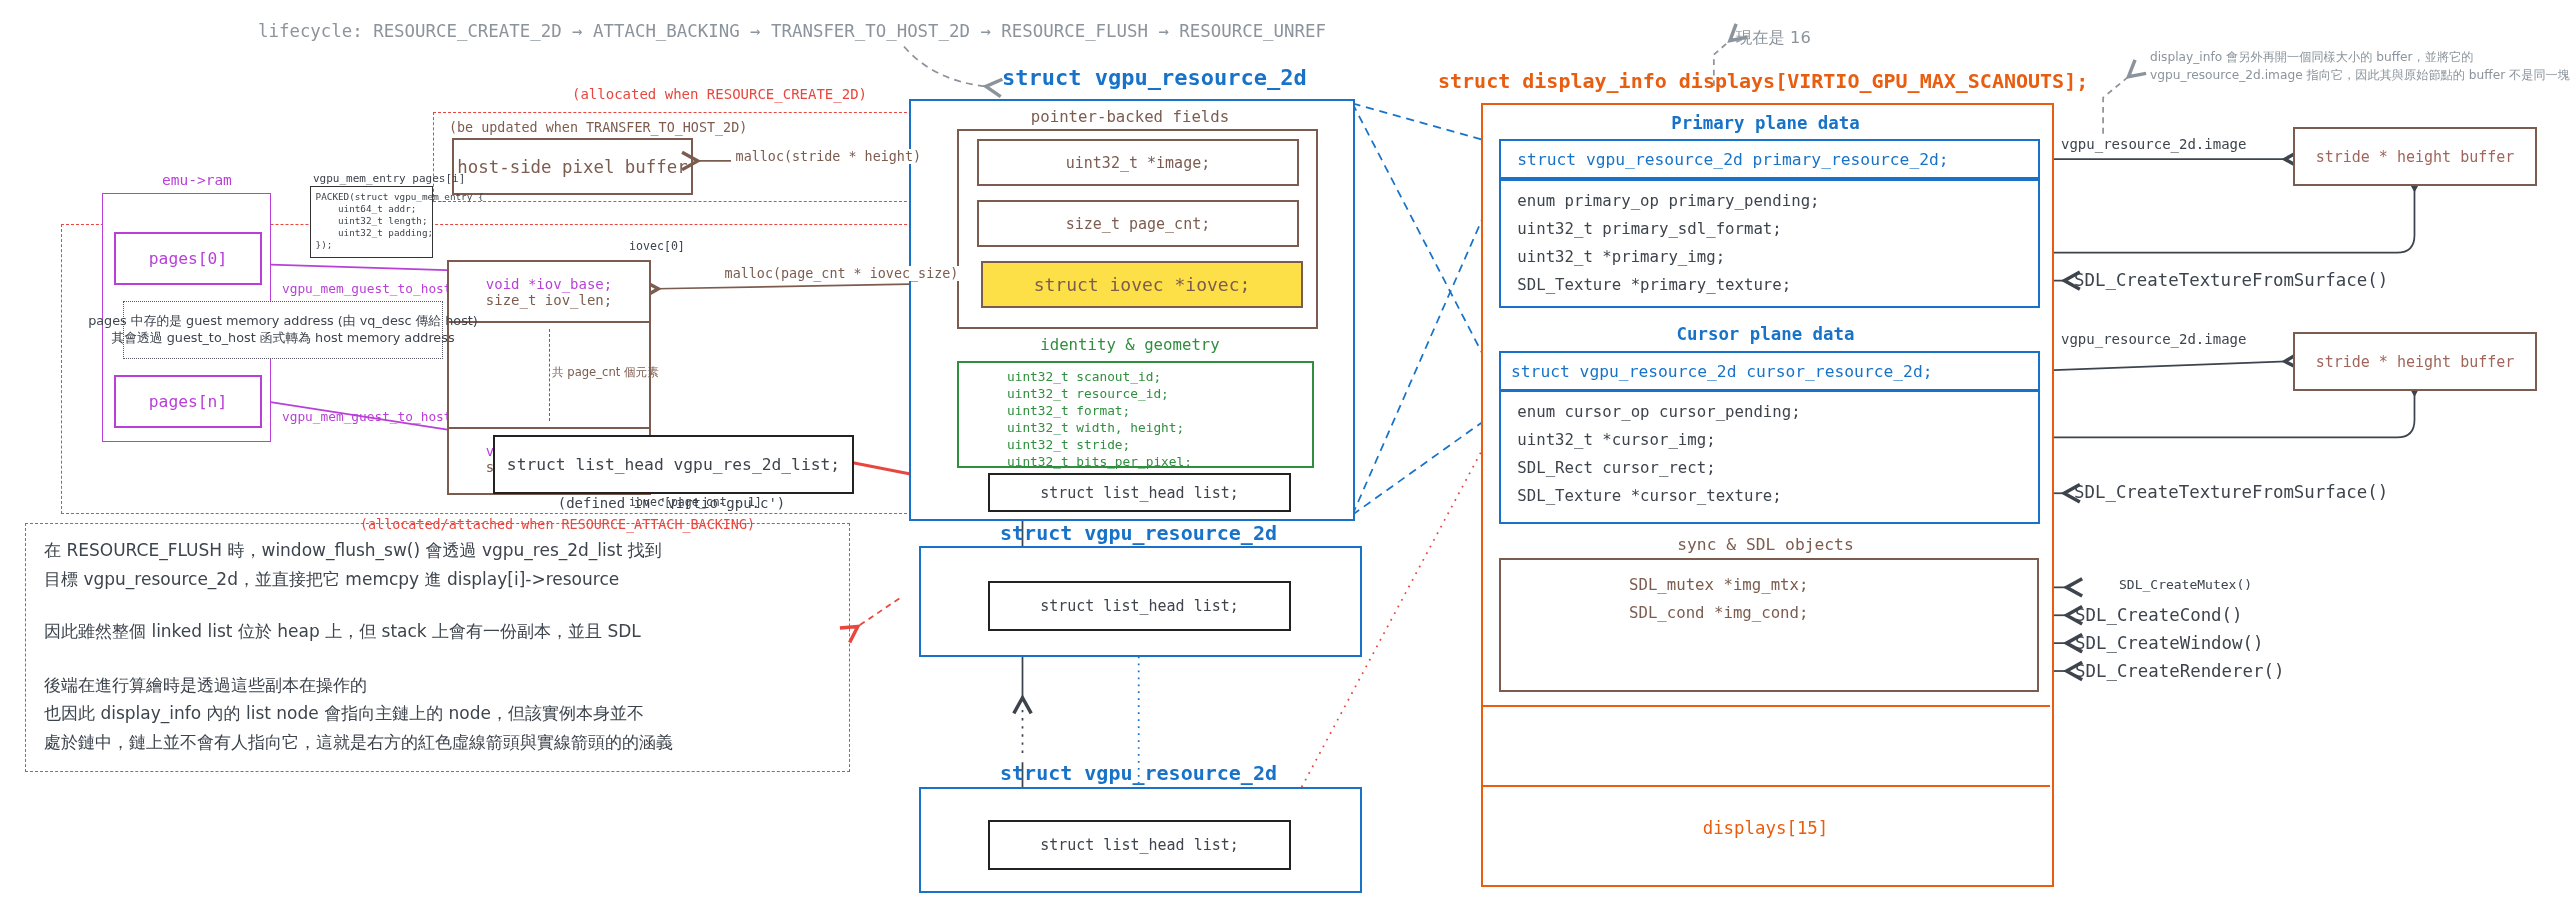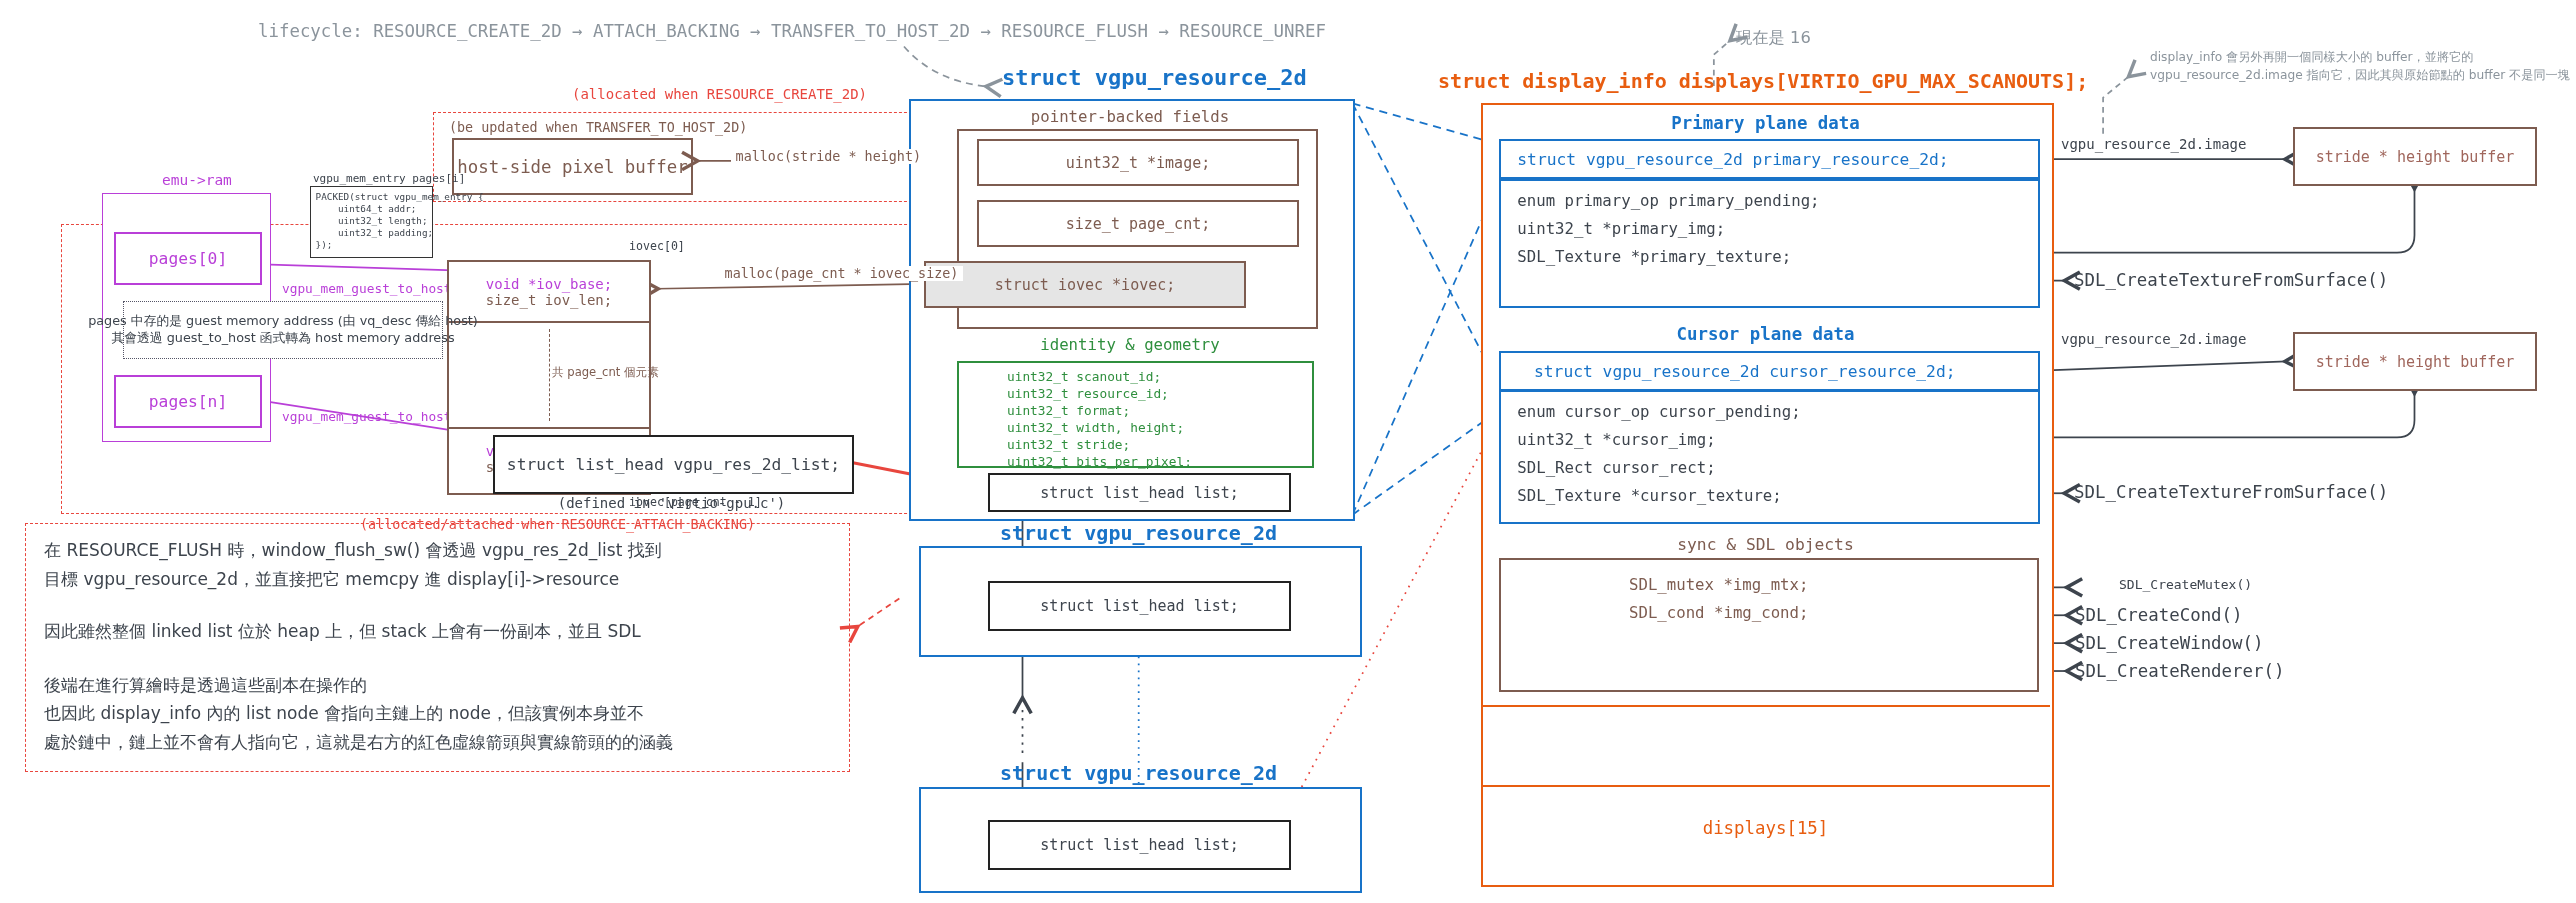--- a/index.html
+++ b/index.html
@@ -133,21 +133,21 @@
   </div>
 </div>
 <div class="abs mono c-dark" style="left:629px;top:495px;font-size:11.6px;">iovec[page_cnt - 1]</div>
 <div class="abs mono c-brown bgw" style="left:720px;top:266px;font-size:13.4px;z-index:2;">malloc(page_cnt * iovec_size)</div>
 
 <div class="abs" style="left:909px;top:99px;width:442px;height:418px;border:2.9px solid #1873c8;background:#fff;"></div>
 <div class="abs ctr mono c-brown" style="left:909px;top:106px;width:442px;height:20px;font-size:15.7px;">pointer-backed fields</div>
 <div class="abs" style="left:957px;top:129px;width:357px;height:196px;border:2.9px solid #7d5c50;"></div>
 <div class="abs ctr mono c-brown" style="left:977px;top:139px;width:318px;height:43px;border:2.3px solid #7d5c50;font-size:15px;background:#fff;">uint32_t *image;</div>
 <div class="abs ctr mono c-brown" style="left:977px;top:200px;width:318px;height:43px;border:2.3px solid #7d5c50;font-size:15px;background:#fff;">size_t page_cnt;</div>
-<div class="abs ctr mono c-brown" style="left:924px;top:261px;width:318px;height:43px;border:2.3px solid #7d5c50;font-size:15px;background:#e5e5e5;">struct iovec *iovec;</div>
+<div class="abs ctr mono c-brown" style="left:981px;top:261px;width:318px;height:43px;border:2.3px solid #7d5c50;font-size:18px;background:#fde047;">struct iovec *iovec;</div>
 <div class="abs ctr mono c-green" style="left:909px;top:334px;width:442px;height:20px;font-size:15.7px;">identity &amp; geometry</div>
 <div class="abs mono c-green" style="left:957px;top:361px;width:357px;height:107px;border:2.3px solid #2f8f3e;font-size:12.8px;line-height:17px;padding:4.6px 0 0 48px;box-sizing:border-box;">
   <div>uint32_t scanout_id;</div>
   <div>uint32_t resource_id;</div>
   <div>uint32_t format;</div>
   <div>uint32_t width, height;</div>
   <div>uint32_t stride;</div>
   <div>uint32_t bits_per_pixel;</div>
 </div>
 <div class="abs ctr mono c-dark" style="left:988px;top:473px;width:299px;height:35px;border:2.9px solid #222;font-size:15px;background:#fff;">struct list_head list;</div>
@@ -173,26 +173,27 @@
 
 <div class="abs mono c-orange" style="left:1438px;top:69px;font-size:20px;font-weight:bold;">struct display_info displays[VIRTIO_GPU_MAX_SCANOUTS];</div>
 <div class="abs sans c-gray" style="left:1736px;top:27px;font-size:16.3px;">現在是 16</div>
 
 <div class="abs" style="left:1481px;top:103px;width:569px;height:780px;border:2.9px solid #e85d10;background:#fff;"></div>
 
 <div class="abs ctr mono c-blue" style="left:1481px;top:112px;width:569px;height:21px;font-size:17.4px;font-weight:bold;">Primary plane data</div>
 <div class="abs mono c-blue" style="left:1499px;top:139px;width:541px;height:40px;border:2.3px solid #1873c8;font-size:16.3px;display:flex;align-items:center;padding-left:16.3px;box-sizing:border-box;background:#fff;">struct vgpu_resource_2d primary_resource_2d;</div>
 <div class="abs mono c-dark" style="left:1499px;top:179px;width:541px;height:129px;border:2.3px solid #1873c8;font-size:15.7px;line-height:28px;padding:5.8px 0 0 16.3px;box-sizing:border-box;background:#fff;">
   <div>enum primary_op primary_pending;</div>
+  <div>uint32_t primary_sdl_format;</div>
   <div>uint32_t *primary_img;</div>
   <div>SDL_Texture *primary_texture;</div>
 </div>
 
 <div class="abs ctr mono c-blue" style="left:1481px;top:323px;width:569px;height:21px;font-size:17.4px;font-weight:bold;">Cursor plane data</div>
-<div class="abs mono c-blue" style="left:1499px;top:351px;width:541px;height:40px;border:2.3px solid #1873c8;font-size:16.3px;display:flex;align-items:center;padding-left:33px;box-sizing:border-box;background:#fff;">struct vgpu_resource_2d cursor_resource_2d;</div>
+<div class="abs mono c-blue" style="left:1499px;top:351px;width:541px;height:40px;border:2.3px solid #1873c8;font-size:16.3px;display:flex;align-items:center;padding-left:10px;box-sizing:border-box;background:#fff;">struct vgpu_resource_2d cursor_resource_2d;</div>
 <div class="abs mono c-dark" style="left:1499px;top:390px;width:541px;height:134px;border:2.3px solid #1873c8;font-size:15.7px;line-height:28px;padding:5.8px 0 0 16.3px;box-sizing:border-box;background:#fff;">
   <div>enum cursor_op cursor_pending;</div>
   <div>uint32_t *cursor_img;</div>
   <div>SDL_Rect cursor_rect;</div>
   <div>SDL_Texture *cursor_texture;</div>
 </div>
 
 <div class="abs ctr mono c-brown" style="left:1481px;top:534px;width:569px;height:20px;font-size:16.3px;">sync &amp; SDL objects</div>
 <div class="abs mono c-brown" style="left:1499px;top:558px;width:540px;height:134px;border:2.3px solid #7d5c50;font-size:15.7px;line-height:28px;padding:10.5px 0 0 128px;box-sizing:border-box;background:#fff;">
   <div>SDL_mutex *img_mtx;</div>

